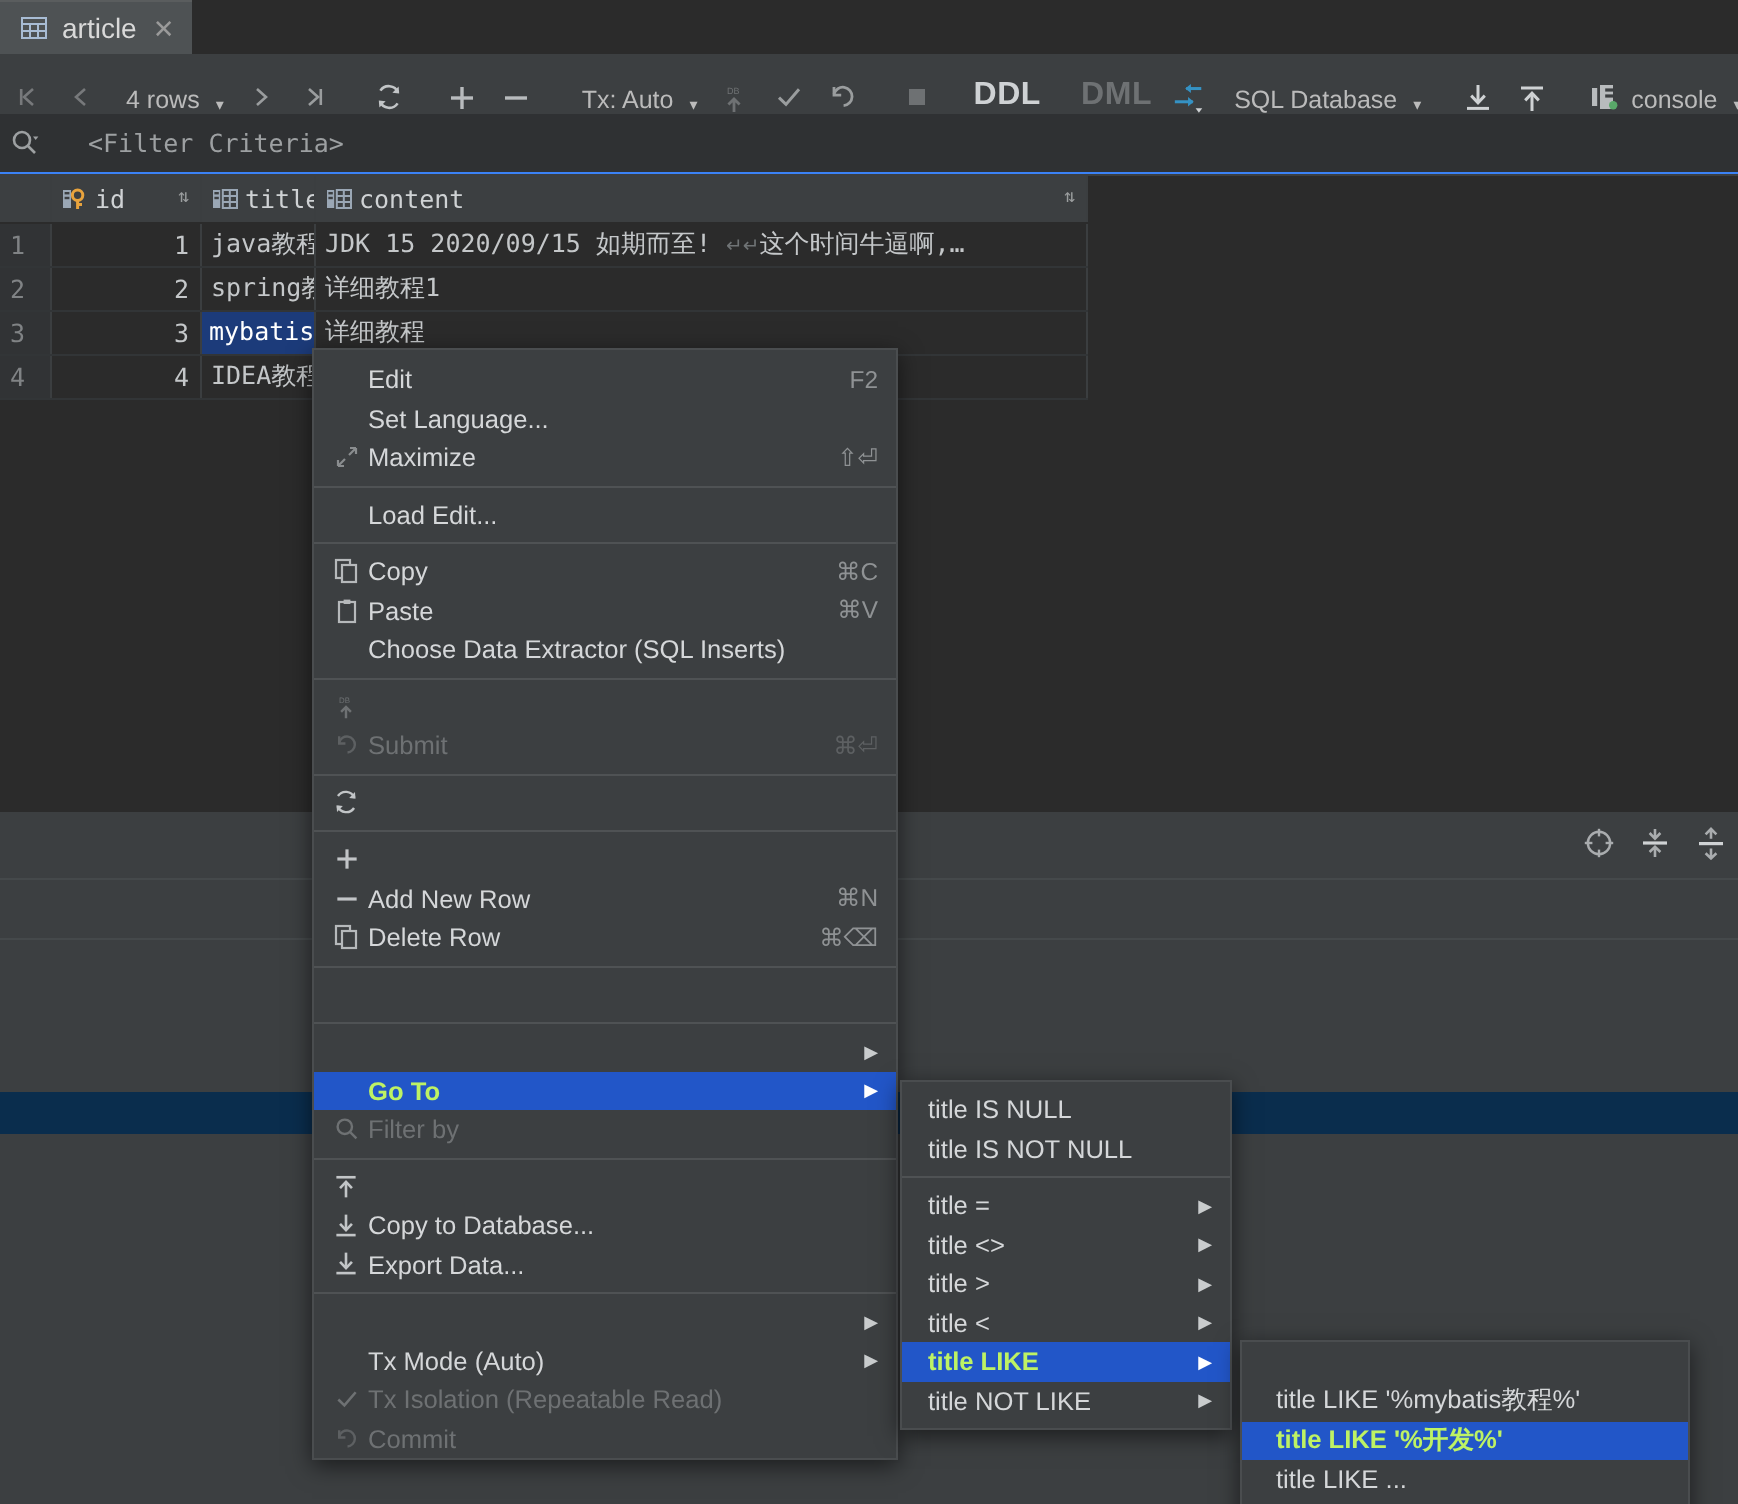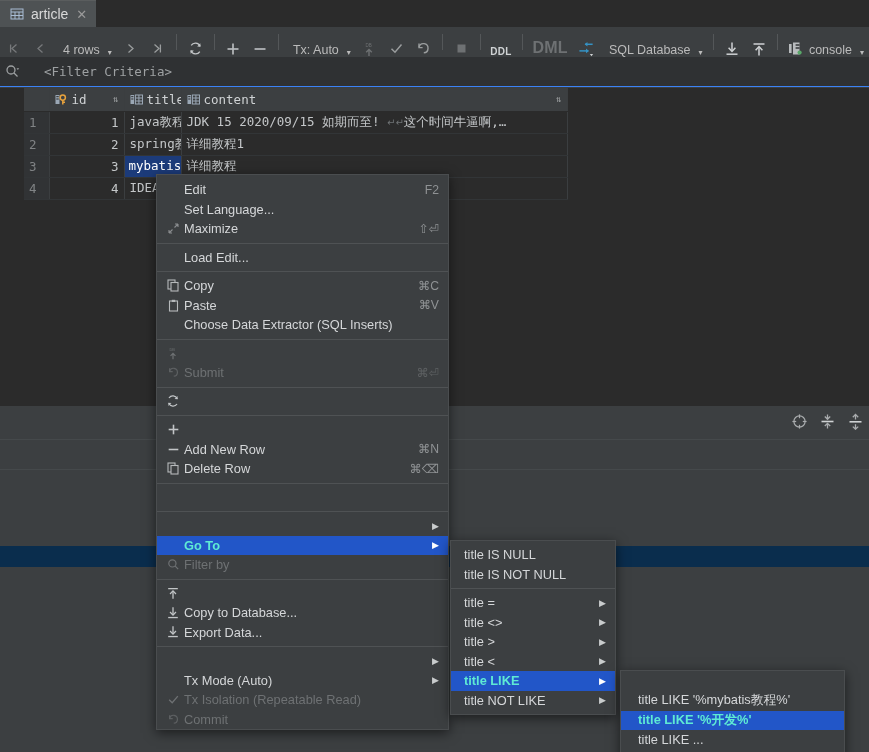--- a/index.html
+++ b/index.html
@@ -40,42 +40,42 @@
     font-size: 12.5px; color: #bbbbbb;
   }
   .tb-item { display: flex; align-items: flex-end; height: 30px; padding: 0 5px; }
   .tb-ico { width: 17px; height: 17px; display: flex; align-items: center; justify-content: center; }
   .tb-sep { width: 1px; height: 16px; background: #545759; margin: 0 5px; }
   .tb-text { padding: 0 4px; white-space: nowrap; }
   .chev { font-size: 8px; color: #bbbbbb; margin-left: 4px; }
   .arrow-nav { font-size: 13px; color: #9a9d9e; }
   .arrow-nav.dimmed { color: #636769; }
   .plusminus { font-size: 17px; color: #b8bbbd; line-height: 1; }
-  .ddl-lbl { font-size: 10px; font-weight: bold; color: #cfd2d4; letter-spacing: .3px; }
+  .ddl-lbl { font-size: 16px; font-weight: bold; color: #cfd2d4; letter-spacing: .3px; }
   .dml-lbl { font-size: 16px; font-weight: bold; color: #6e7173; letter-spacing: .3px; }
   .spacer { flex: 1 1 auto; }
 
   
   .filterbar {
     position: absolute; left: 0; top: 57px; width: 869px; height: 30px;
     background: #2f3133;
     display: flex; align-items: center; padding-left: 4px; gap: 23px;
     border-bottom: 1px solid #3b82f6;
   }
   .filter-text {
     font-family: "DejaVu Sans Mono", monospace;
     font-size: 12.5px; color: #9da0a2;
   }
 
   
   .grid-wrap {
     position: absolute; left: 0; top: 88px; width: 869px; height: 316px;
     background: #2b2b2b;
   }
-  .grid-table { border-collapse: collapse; table-layout: fixed; width: 543px; margin-left: 24px; }
+  .grid-table { border-collapse: collapse; table-layout: fixed; width: 543px; }
   .grid-table th, .grid-table td {
     font-family: "DejaVu Sans Mono", monospace;
     font-size: 12.5px;
     height: 22px; padding: 0 5px;
     border-right: 1px solid #3b3e40;
     border-bottom: 1px solid #323537;
     overflow: hidden; white-space: nowrap;
   }
   .grid-table thead th {
     background: #3c3f41; color: #cfd2d4;
@@ -146,21 +146,21 @@
     display: flex; align-items: center; justify-content: center;
     margin-right: 2px;
   }
   .mi-label { flex: 0 0 auto; }
   .mi-spacer { flex: 1 1 auto; min-width: 14px; }
   .mi-accel { color: #8f9294; font-size: 12.2px; padding-left: 10px; margin-left: 12px; }
   .mi-sub { color: #c9cccd; font-size: 9px; padding-left: 10px; }
   .mi.disabled .mi-label { color: #6e7173; }
   .mi.disabled .mi-accel { color: #5d6062; }
   .mi.highlight { background: #2256c8; }
-  .mi.highlight .mi-label { color: #5eead4; font-weight: bold; }
+  .mi.highlight .mi-label { color: #bef264; font-weight: bold; }
   .mi.highlight .mi-sub { color: #ffffff; }
   .msep { height: 1px; background: #4f5254; margin: 4px 0; }
 
   #sub-filter { left: 450px; top: 540px; width: 166px; padding: 4px 0; }
   #sub-filter .mi { padding-left: 13px; }
   #sub-like { left: 620px; top: 670px; width: 225px; padding: 20px 0; }
   #sub-like .mi { padding-left: 17px; }
 
   svg { display: block; }
 </style>

